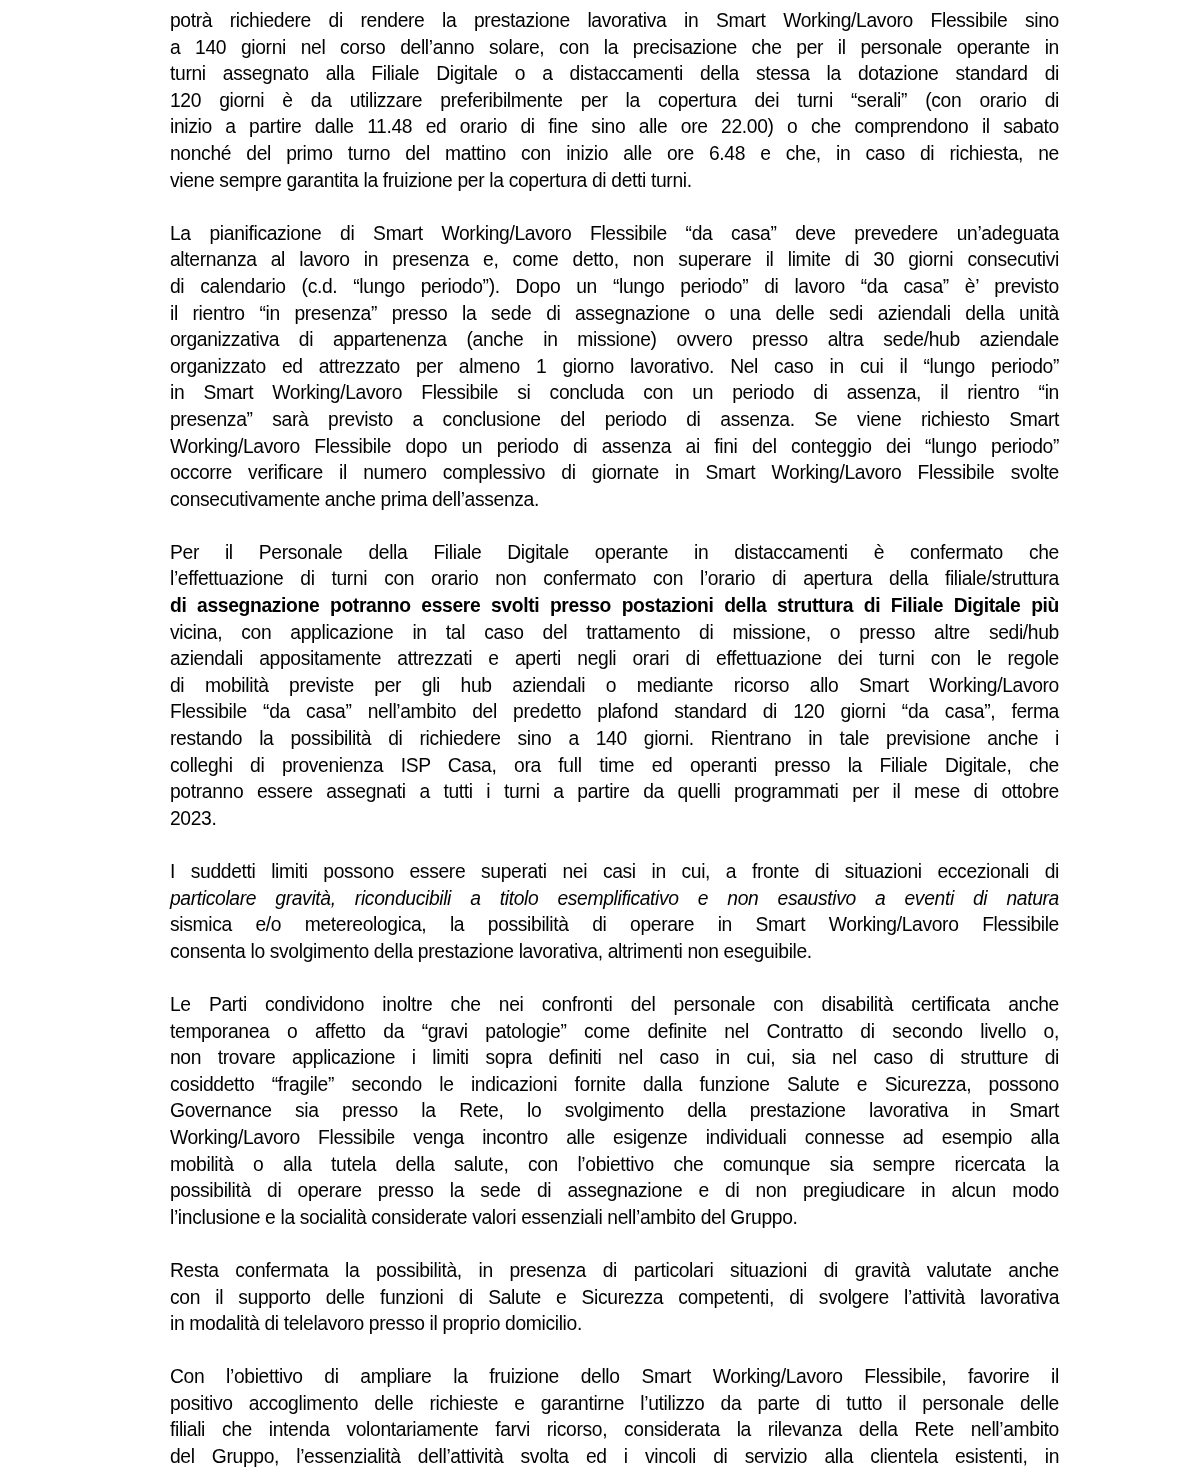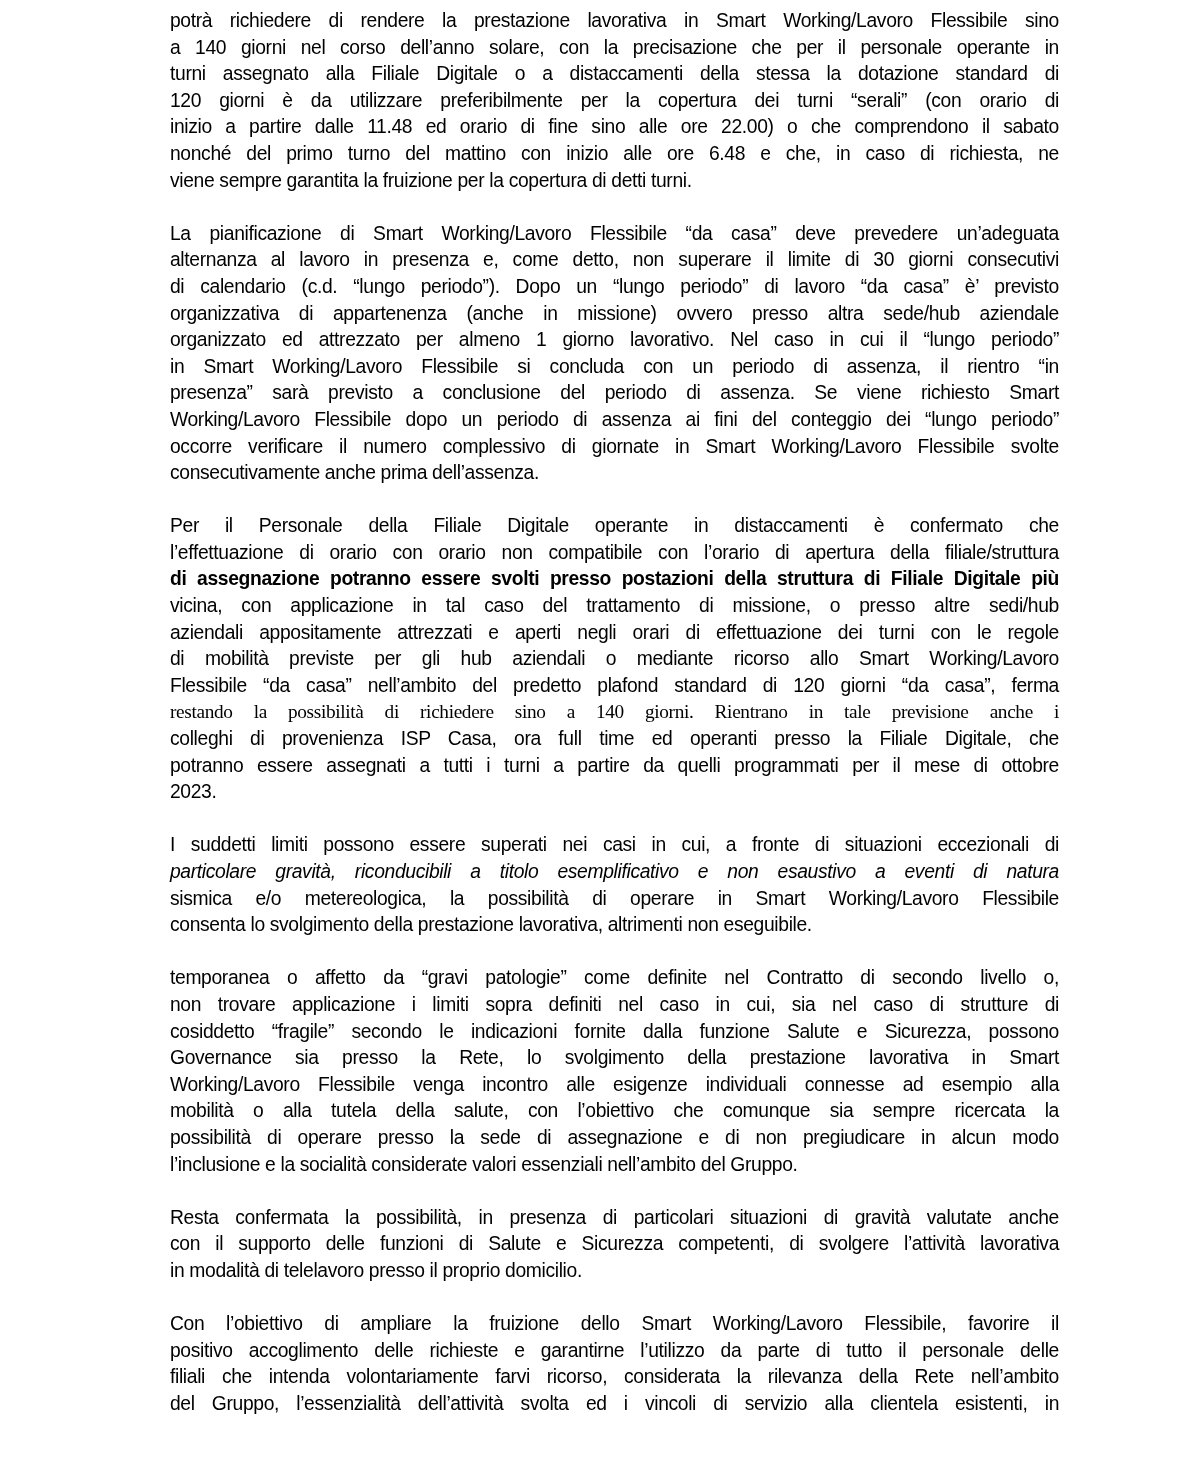--- a/index.html
+++ b/index.html
@@ -21,51 +21,53 @@
     <span class="line" style="white-space: normal;">120 giorni è da utilizzare preferibilmente per la copertura dei turni “serali” (con orario di</span>
     <span class="line" style="white-space: normal;">inizio a partire dalle 11.48 ed orario di fine sino alle ore 22.00) o che comprendono il sabato</span>
     <span class="line" style="white-space: normal;">nonché del primo turno del mattino con inizio alle ore 6.48 e che, in caso di richiesta, ne</span>
     <span class="line last" style="white-space: normal;">viene sempre garantita la fruizione per la copertura di detti turni.</span>
   </div>
 
   <div class="para">
     <span class="line" style="white-space: normal;">La pianificazione di Smart Working/Lavoro Flessibile “da casa” deve prevedere un’adeguata</span>
     <span class="line" style="white-space: normal;">alternanza al lavoro in presenza e, come detto, non superare il limite di 30 giorni consecutivi</span>
     <span class="line" style="white-space: normal;">di calendario (c.d. “lungo periodo”). Dopo un “lungo periodo” di lavoro “da casa” è’ previsto</span>
+    <span class="line" style="white-space: normal;">il rientro “in presenza” presso la sede di assegnazione o una delle sedi aziendali della unità</span>
     <span class="line" style="white-space: normal;">organizzativa di appartenenza (anche in missione) ovvero presso altra sede/hub aziendale</span>
     <span class="line" style="white-space: normal;">organizzato ed attrezzato per almeno 1 giorno lavorativo. Nel caso in cui il “lungo periodo”</span>
     <span class="line" style="white-space: normal;">in Smart Working/Lavoro Flessibile si concluda con un periodo di assenza, il rientro “in</span>
     <span class="line" style="white-space: normal;">presenza” sarà previsto a conclusione del periodo di assenza. Se viene richiesto Smart</span>
     <span class="line" style="white-space: normal;">Working/Lavoro Flessibile dopo un periodo di assenza ai fini del conteggio dei “lungo periodo”</span>
     <span class="line" style="white-space: normal;">occorre verificare il numero complessivo di giornate in Smart Working/Lavoro Flessibile svolte</span>
     <span class="line last" style="white-space: normal;">consecutivamente anche prima dell’assenza.</span>
   </div>
 
   <div class="para">
     <span class="line" style="white-space: normal;">Per il Personale della Filiale Digitale operante in distaccamenti è confermato che</span>
-    <span class="line" style="white-space: normal;">l’effettuazione di orario con orario non compatibile con l’orario di apertura della filiale/struttura</span>
+    <span class="line" style="white-space: normal;">l’effettuazione di turni con orario non confermato con l’orario di apertura della filiale/struttura</span>
     <span class="line" style="white-space: normal; font-weight: bold;">di assegnazione potranno essere svolti presso postazioni della struttura di Filiale Digitale più</span>
     <span class="line" style="white-space: normal;">vicina, con applicazione in tal caso del trattamento di missione, o presso altre sedi/hub</span>
     <span class="line" style="white-space: normal;">aziendali appositamente attrezzati e aperti negli orari di effettuazione dei turni con le regole</span>
     <span class="line" style="white-space: normal;">di mobilità previste per gli hub aziendali o mediante ricorso allo Smart Working/Lavoro</span>
     <span class="line" style="white-space: normal;">Flessibile “da casa” nell’ambito del predetto plafond standard di 120 giorni “da casa”, ferma</span>
-    <span class="line" style="white-space: normal; font-family: Liberation Serif, serif;">restando la possibilità di richiedere sino a 140 giorni. Rientrano in tale previsione anche i</span>
+    <span class="line" style="white-space: normal;">restando la possibilità di richiedere sino a 140 giorni. Rientrano in tale previsione anche i</span>
     <span class="line" style="white-space: normal;">colleghi di provenienza ISP Casa, ora full time ed operanti presso la Filiale Digitale, che</span>
     <span class="line" style="white-space: normal;">potranno essere assegnati a tutti i turni a partire da quelli programmati per il mese di ottobre</span>
     <span class="line last" style="white-space: normal;">2023.</span>
   </div>
 
   <div class="para">
     <span class="line" style="white-space: normal;">I suddetti limiti possono essere superati nei casi in cui, a fronte di situazioni eccezionali di</span>
     <span class="line" style="white-space: normal; font-style: italic;">particolare gravità, riconducibili a titolo esemplificativo e non esaustivo a eventi di natura</span>
     <span class="line" style="white-space: normal;">sismica e/o metereologica, la possibilità di operare in Smart Working/Lavoro Flessibile</span>
     <span class="line last" style="white-space: normal;">consenta lo svolgimento della prestazione lavorativa, altrimenti non eseguibile.</span>
   </div>
 
   <div class="para">
+    <span class="line" style="white-space: normal;">Le Parti condividono inoltre che nei confronti del personale con disabilità certificata anche</span>
     <span class="line" style="white-space: normal;">temporanea o affetto da “gravi patologie” come definite nel Contratto di secondo livello o,</span>
     <span class="line" style="white-space: normal;">non trovare applicazione i limiti sopra definiti nel caso in cui, sia nel caso di strutture di</span>
     <span class="line" style="white-space: normal;">cosiddetto “fragile” secondo le indicazioni fornite dalla funzione Salute e Sicurezza, possono</span>
     <span class="line" style="white-space: normal;">Governance sia presso la Rete, lo svolgimento della prestazione lavorativa in Smart</span>
     <span class="line" style="white-space: normal;">Working/Lavoro Flessibile venga incontro alle esigenze individuali connesse ad esempio alla</span>
     <span class="line" style="white-space: normal;">mobilità o alla tutela della salute, con l’obiettivo che comunque sia sempre ricercata la</span>
     <span class="line" style="white-space: normal;">possibilità di operare presso la sede di assegnazione e di non pregiudicare in alcun modo</span>
     <span class="line last" style="white-space: normal;">l’inclusione e la socialità considerate valori essenziali nell’ambito del Gruppo.</span>
   </div>
 

